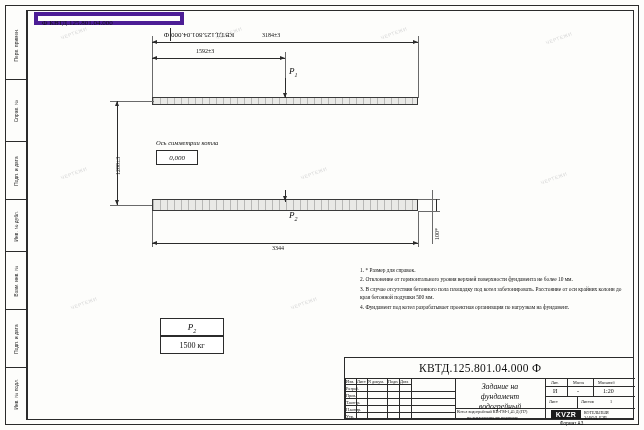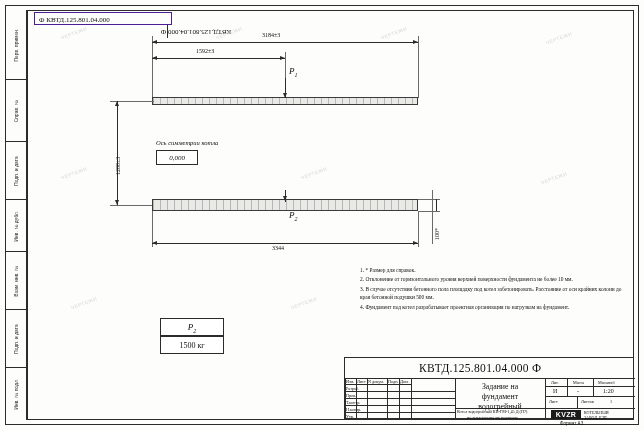--- a/index.html
+++ b/index.html
@@ -8,21 +8,21 @@
 
   .frame-outer{position:absolute;left:5px;top:5px;width:634px;height:420px;border:1px solid #2b2b2b;box-sizing:border-box;}
   .frame-inner{position:absolute;left:27px;top:10px;width:607px;height:410px;border:1px solid #2b2b2b;box-sizing:border-box;}
 
   
   .lcol{position:absolute;left:5px;top:10px;width:22px;height:410px;border-right:1px solid #2b2b2b;box-sizing:border-box;}
   .lcell{position:absolute;left:0;width:22px;border-bottom:1px solid #2b2b2b;box-sizing:border-box;}
   .vtext{position:absolute;left:50%;top:50%;transform:translate(-50%,-50%) rotate(-90deg);white-space:nowrap;font-size:4.6px;color:#1b1b1b;letter-spacing:.2px;}
 
   
-  .toptitle{position:absolute;left:34px;top:12px;width:138px;height:13px;border:1px solid #4c1d95;box-sizing:border-box;}
+  .toptitle{position:absolute;left:34px;top:12px;width:150px;height:13px;border:4px solid #4c1d95;box-sizing:border-box;}
   .toptitle .t{position:absolute;left:4px;top:3px;font-size:7px;color:#111;font-family:"Liberation Serif",serif;}
   .rotbox{position:absolute;left:132px;top:12px;width:56px;height:13px;border-left:1px solid #2b2b2b;box-sizing:border-box;}
   .rotbox span{position:absolute;left:50%;top:50%;transform:translate(-50%,-50%) rotate(180deg);font-size:7px;color:#111;font-family:"Liberation Serif",serif;white-space:nowrap;}
 
   
   .beam{position:absolute;background:#e9e9e6;border:1px solid #3a3a3a;box-sizing:border-box;}
   .hatch{position:absolute;inset:0;background:repeating-linear-gradient(90deg,rgba(90,90,90,.35) 0 1px,transparent 1px 7px);}
   .ln{position:absolute;background:#2b2b2b;}
   .dimline{position:absolute;background:#2b2b2b;height:1px;}
   .dimv{position:absolute;background:#2b2b2b;width:1px;}
@@ -46,21 +46,21 @@
   .loadbox .lb{position:absolute;left:0;right:0;text-align:center;font-family:"Liberation Serif",serif;color:#111;}
 
   .notes{position:absolute;font-size:5.4px;line-height:1.55;color:#111;font-family:"Liberation Serif",serif;width:268px;}
   .notes p{margin:0 0 1px 0;}
 
   
   .tb{position:absolute;left:344px;top:357px;width:290px;height:62px;border:1px solid #2b2b2b;box-sizing:border-box;font-family:"Liberation Serif",serif;}
   .tbline{position:absolute;background:#2b2b2b;}
   .tbtxt{position:absolute;font-size:4.2px;color:#111;white-space:nowrap;}
   .code{position:absolute;font-size:11.5px;color:#111;white-space:nowrap;letter-spacing:.3px;}
-  .tname{position:absolute;text-align:center;font-size:7.8px;line-height:1.25;color:#111;}
+  .tname{position:absolute;text-align:center;font-size:7.8px;line-height:1.25;color:#111;font-style:italic;}
   .logo{position:absolute;background:#1b1b1b;color:#fff;font-family:"Liberation Sans",sans-serif;font-weight:bold;font-size:7px;display:flex;align-items:center;justify-content:center;letter-spacing:.4px;}
   .logotxt{position:absolute;font-size:4px;line-height:1.3;color:#111;}
   .fmt{position:absolute;font-size:4.6px;color:#111;}
 
   .wm{position:absolute;font-size:5px;color:#d8d8d8;transform:rotate(-20deg);white-space:nowrap;pointer-events:none;letter-spacing:.5px;}
 </style>
 </head>
 <body>
 
 <div id="sheet">

